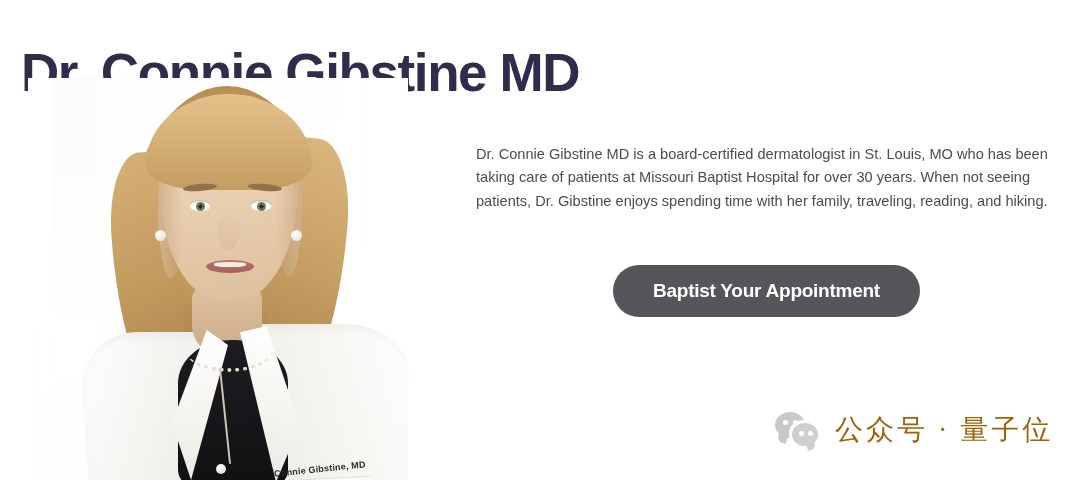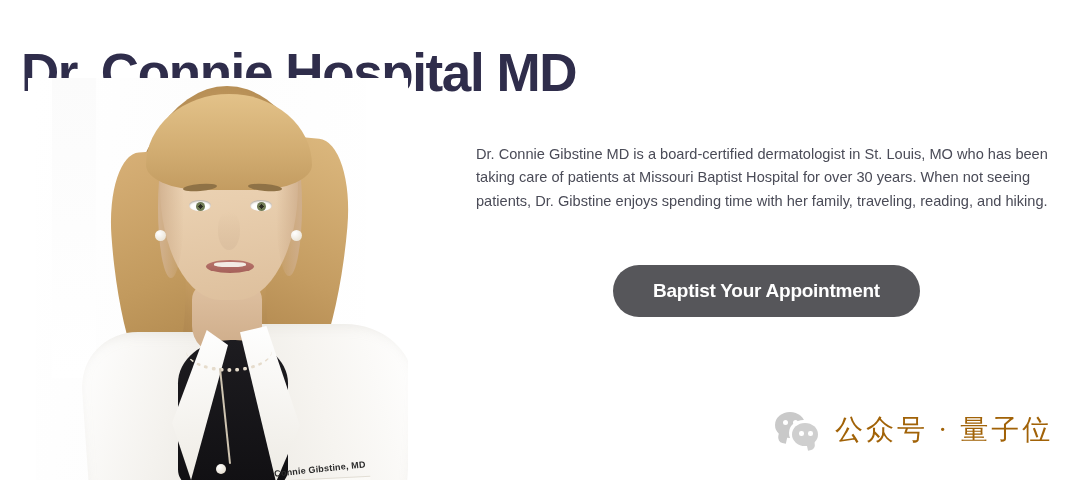--- a/index.html
+++ b/index.html
@@ -346,21 +346,21 @@
     letter-spacing: 3px;
     font-family: Liberation Serif, serif;
     white-space: nowrap;
   }
 </style>
 </head>
 <body>
 
 <div class="page">
 
-  <h1 class="page-title">Dr. Connie Hospital MD</h1>
+  <h1 class="page-title">Dr. Connie Gibstine MD</h1>
 
   <div class="portrait-wrap">
     <div class="portrait">
       <div class="bg-panel"></div>
       <div class="bg-panel-2"></div>
 
       <div class="hair-back"></div>
       <div class="hair-left-lock"></div>
       <div class="hair-right-lock"></div>
 

